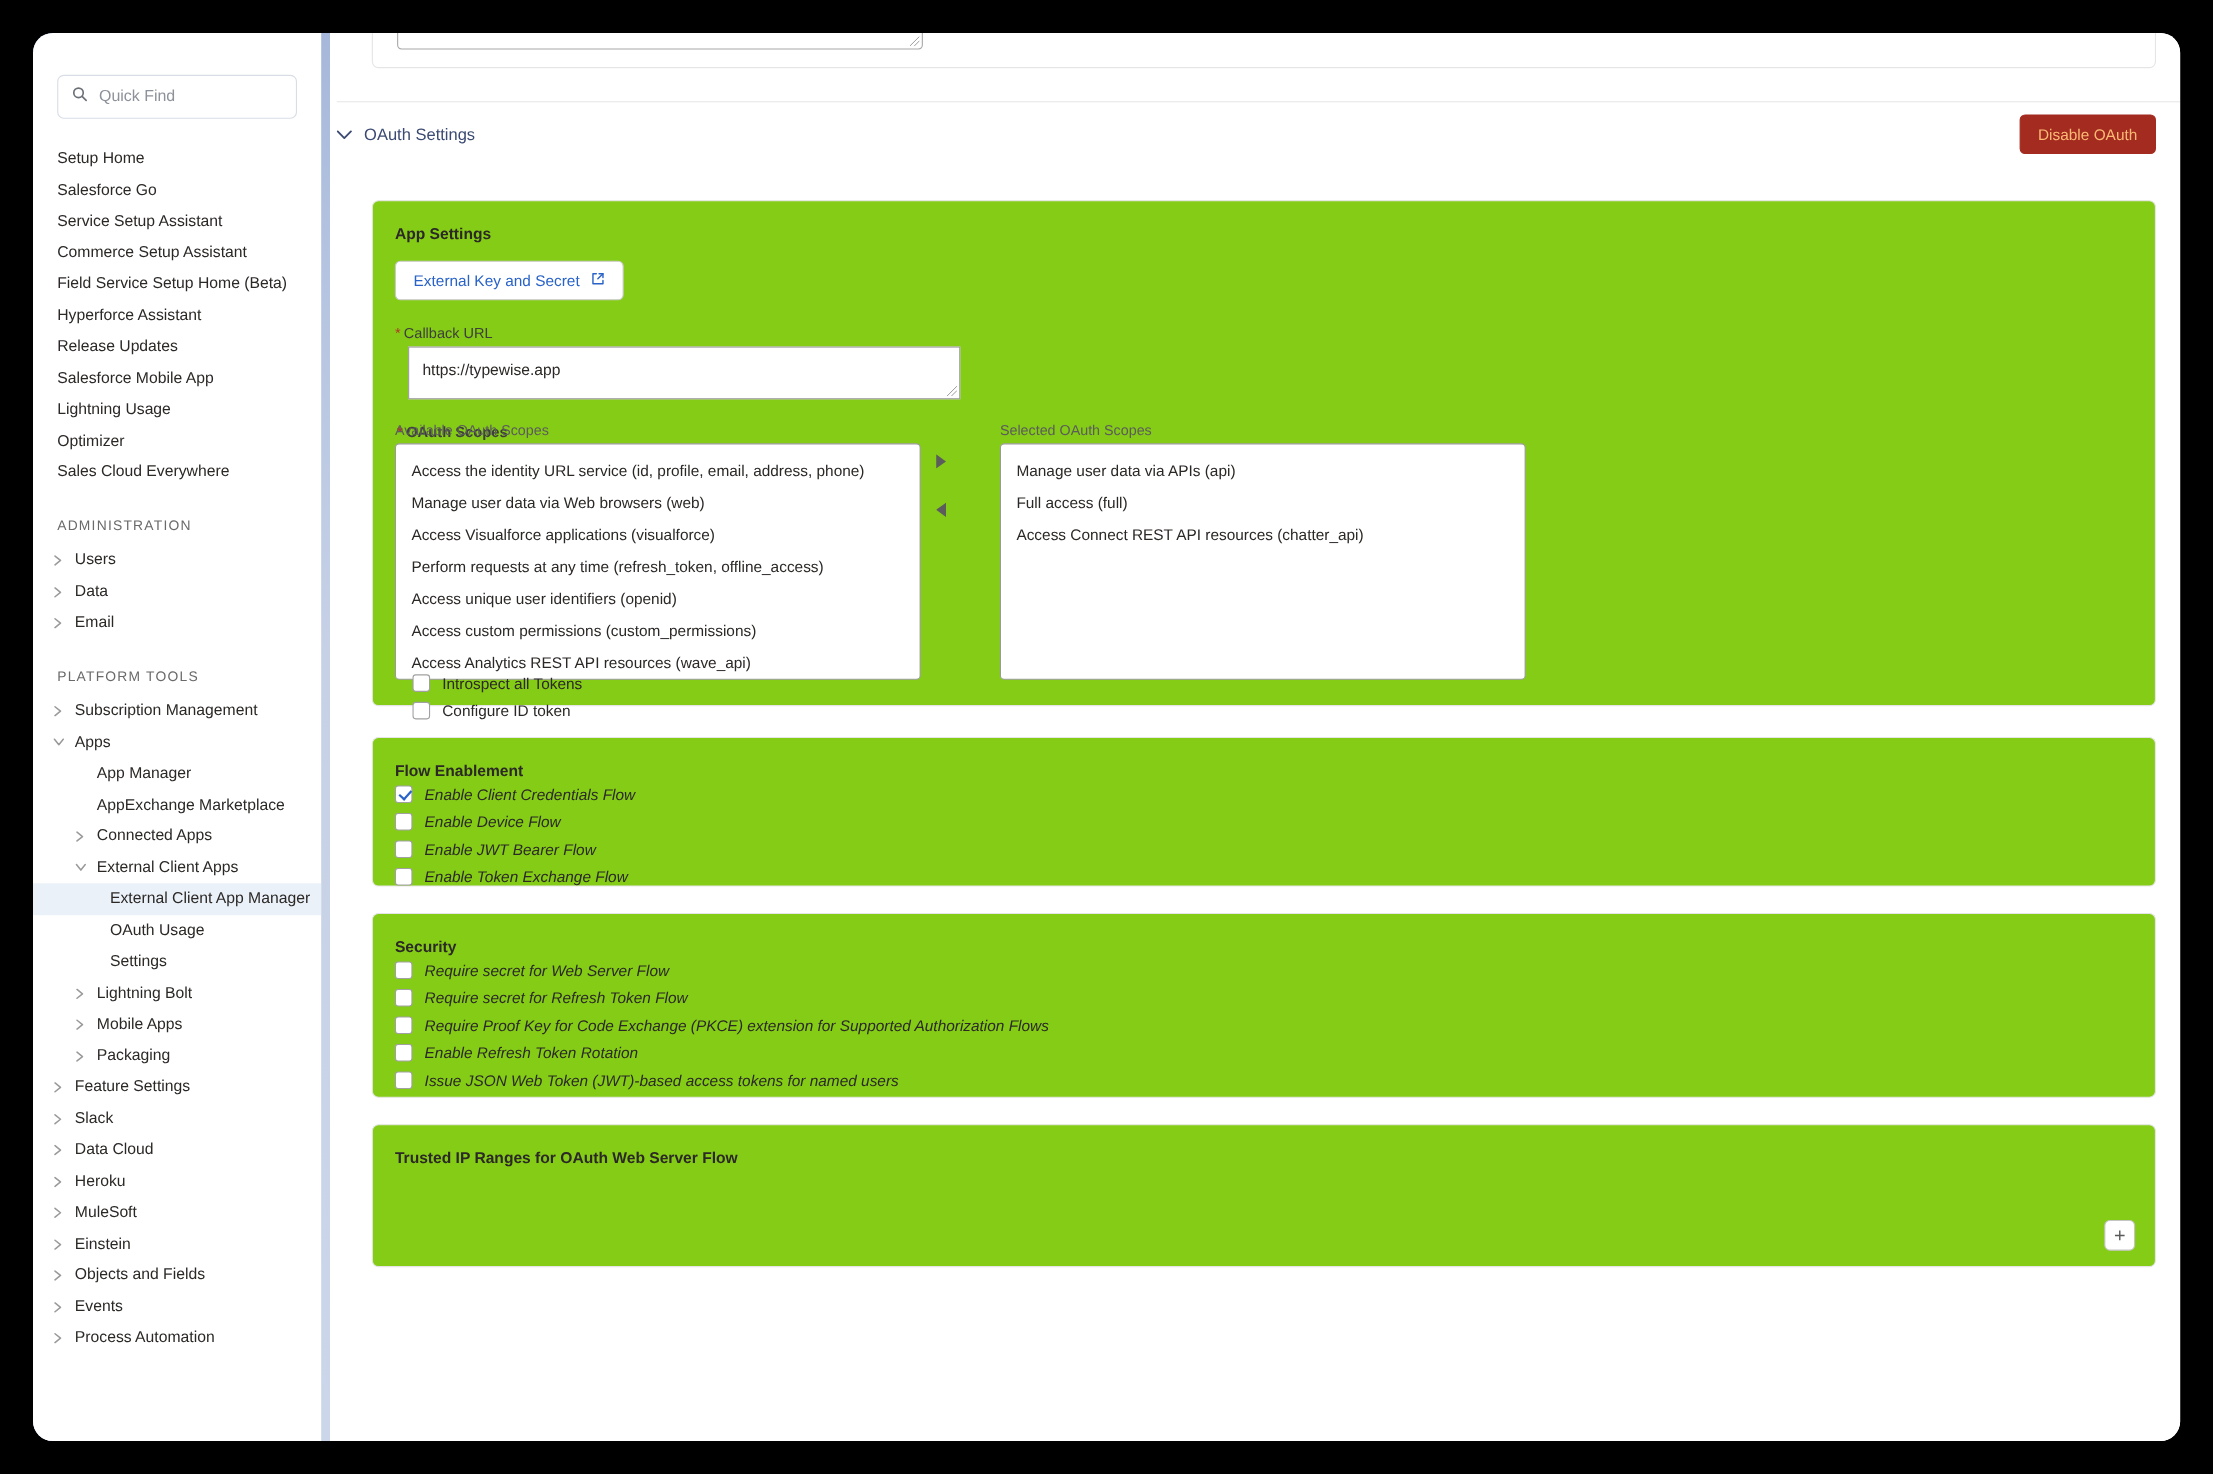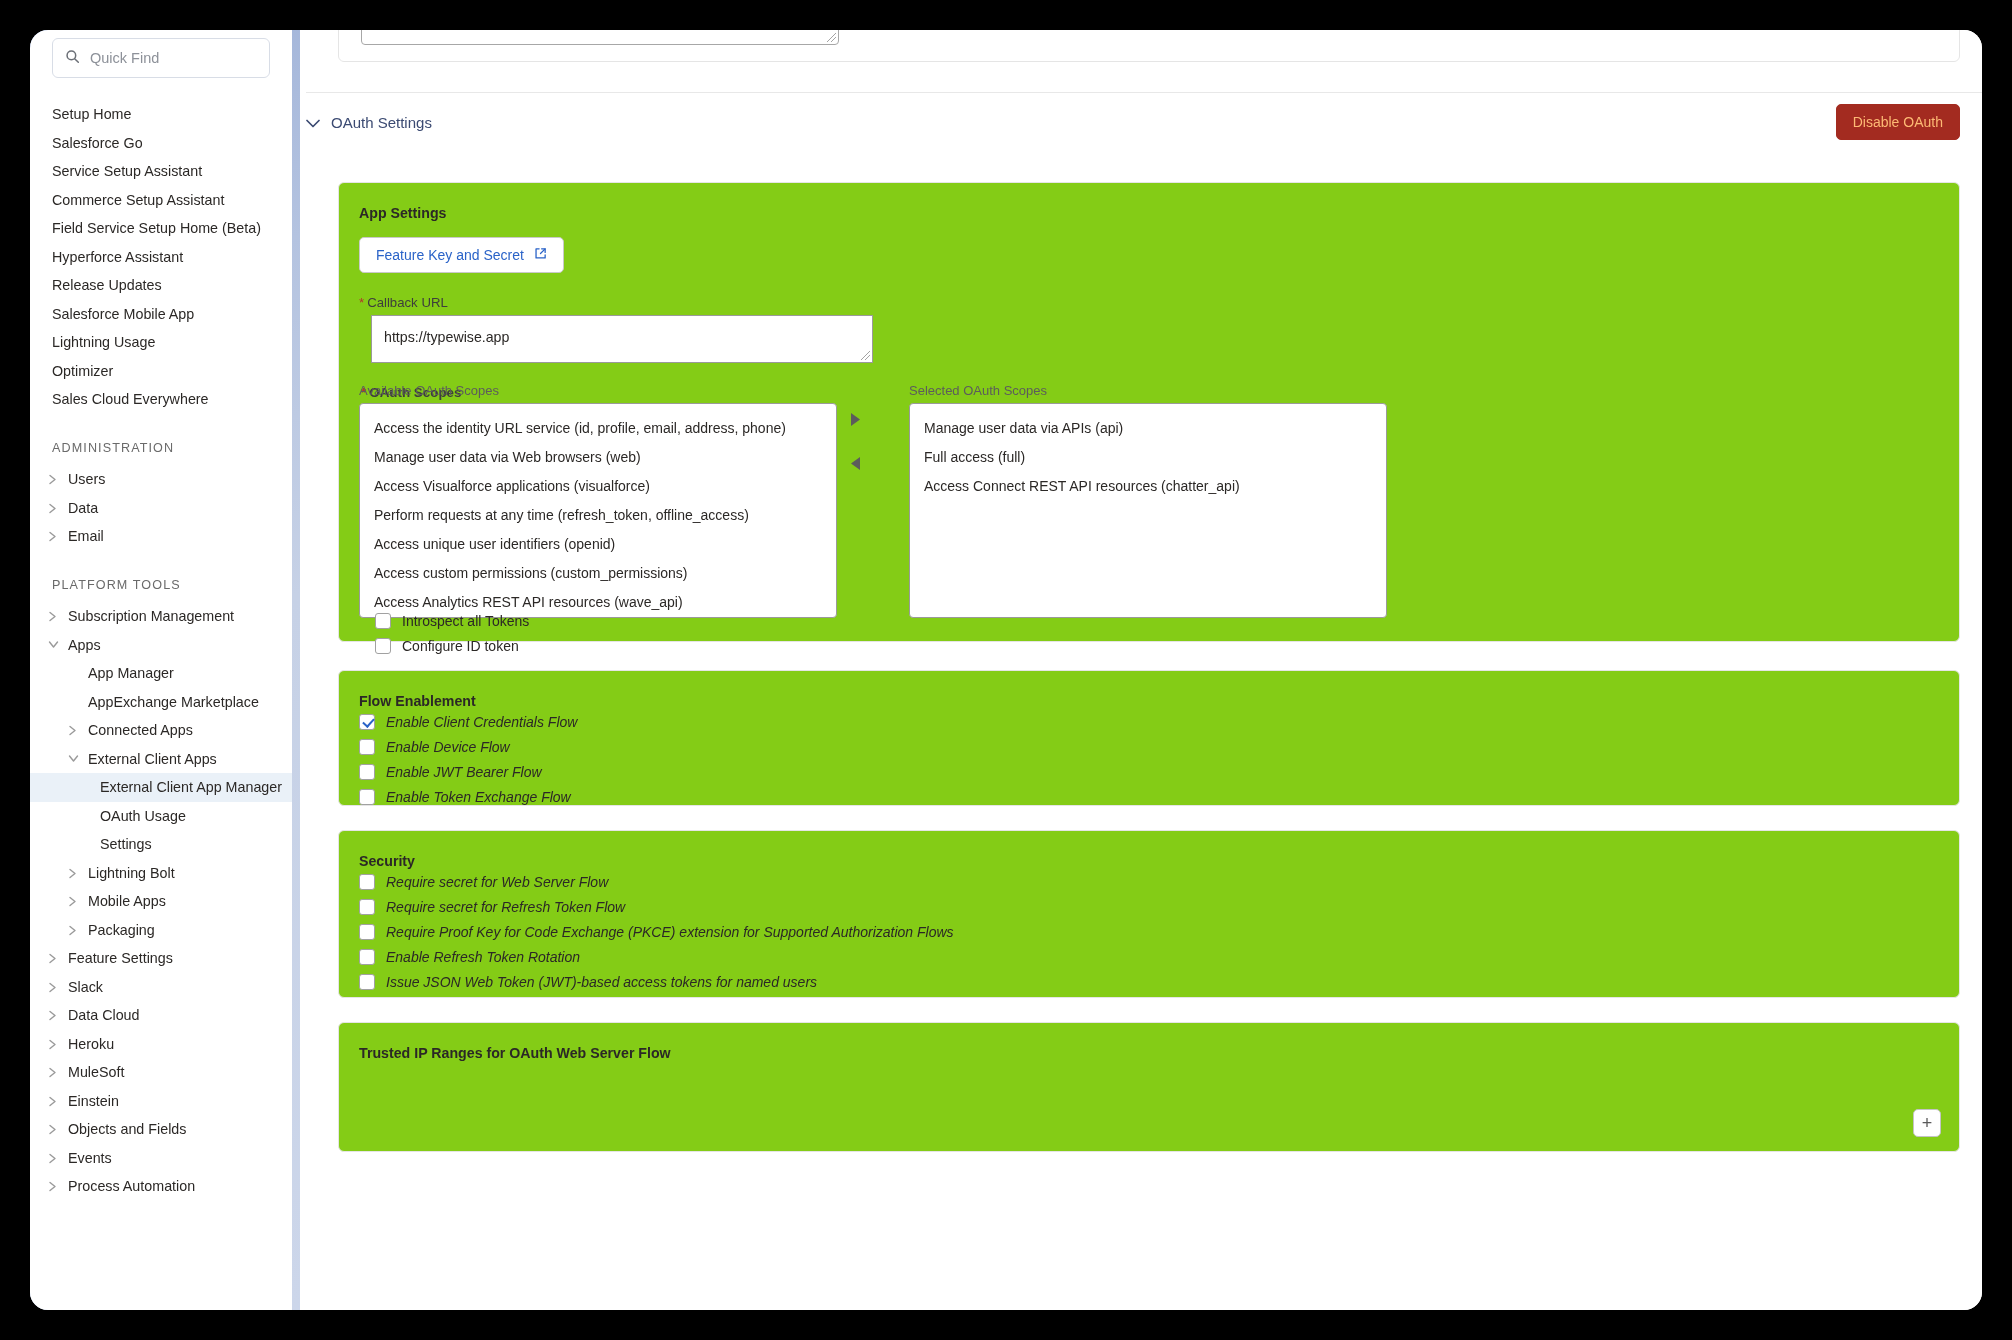--- a/index.html
+++ b/index.html
@@ -31,21 +31,21 @@
   }
   
   .sidebar {
     position: absolute;
     left: 0; top: 0;
     width: 262px; height: 100%;
     background: #fff;
     border-top-left-radius: 18px;
     border-bottom-left-radius: 18px;
     overflow: hidden;
-    padding-top: 8px;
+    padding-top: 38px;
   }
   .quickfind-wrap { padding: 0 22px 0 22px; }
   .quickfind {
     display: flex; align-items: center;
     gap: 10px;
     height: 40px;
     border: 1px solid #d8dde6;
     border-radius: 6px;
     padding: 0 12px;
     background: #fff;
@@ -533,21 +533,21 @@
         </span>
         <span>OAuth Settings</span>
       </div>
       <button class="btn-disable">Disable OAuth</button>
     </div>
 
     <section class="card" id="card-app">
       <div class="card-title">App Settings</div>
 
       <button class="btn-consumer">
-        <span>Feature Key and Secret</span>
+        <span>External Key and Secret</span>
         <span>
           <svg width="13" height="13" viewBox="0 0 14 14" fill="none" stroke="#2a63c8" stroke-width="1.4" stroke-linecap="round" stroke-linejoin="round">
             <path d="M5.5 2H2.2v9.8H12V8.5"></path>
               <path d="M8.2 2H12v3.8"></path>
               <line x1="12" y1="2" x2="7" y2="7"></line>
           </svg>
         </span>
       </button>
 
       <div class="field-label">

